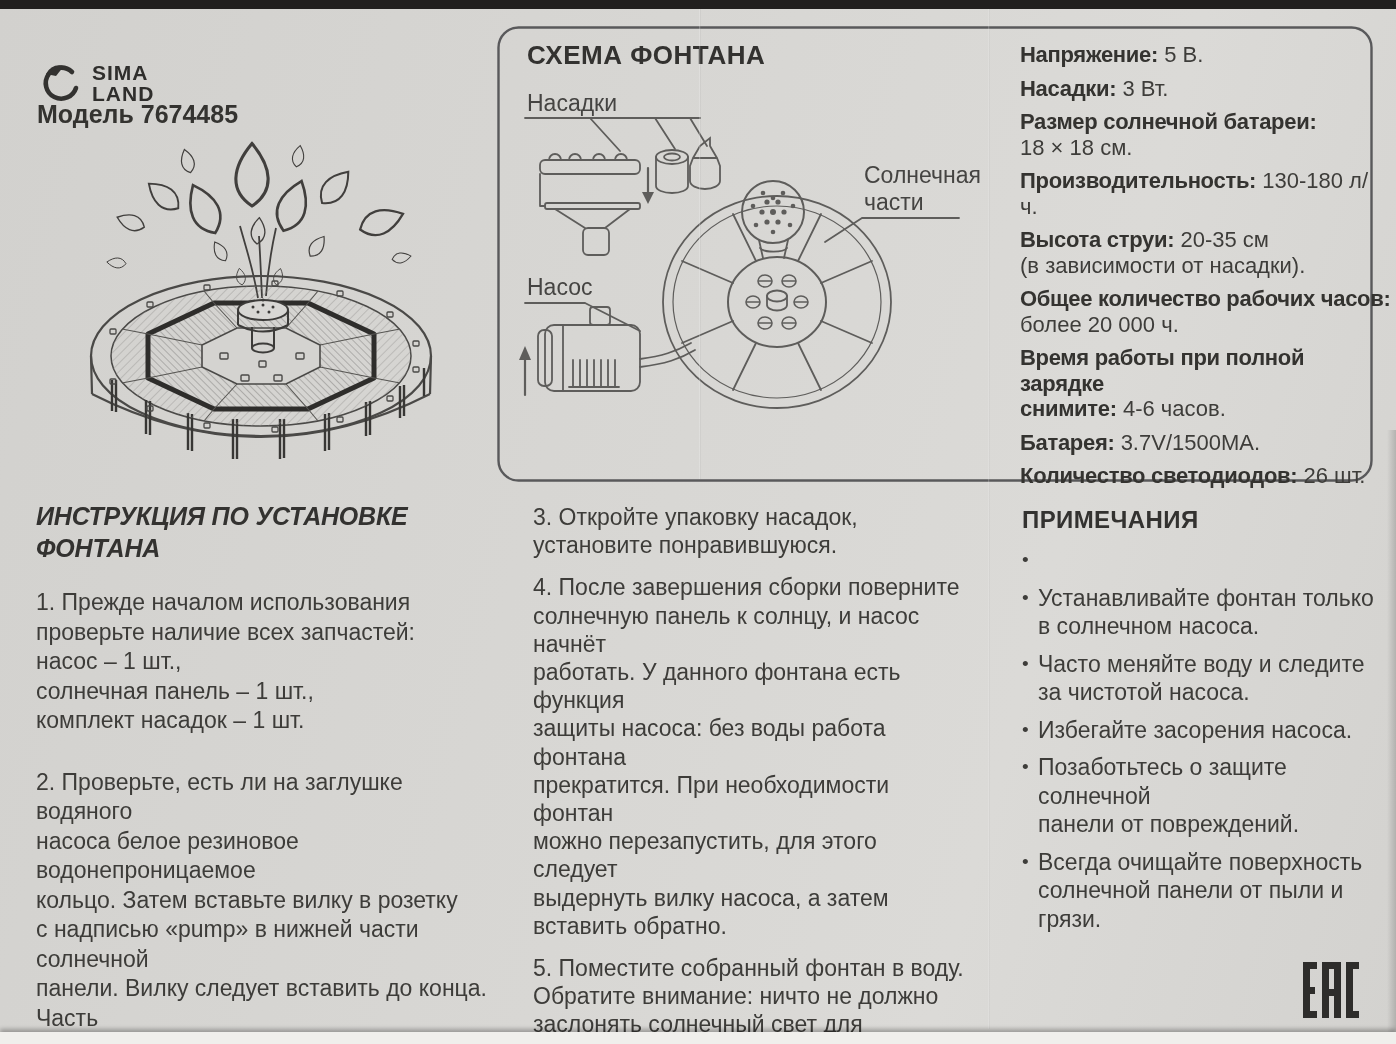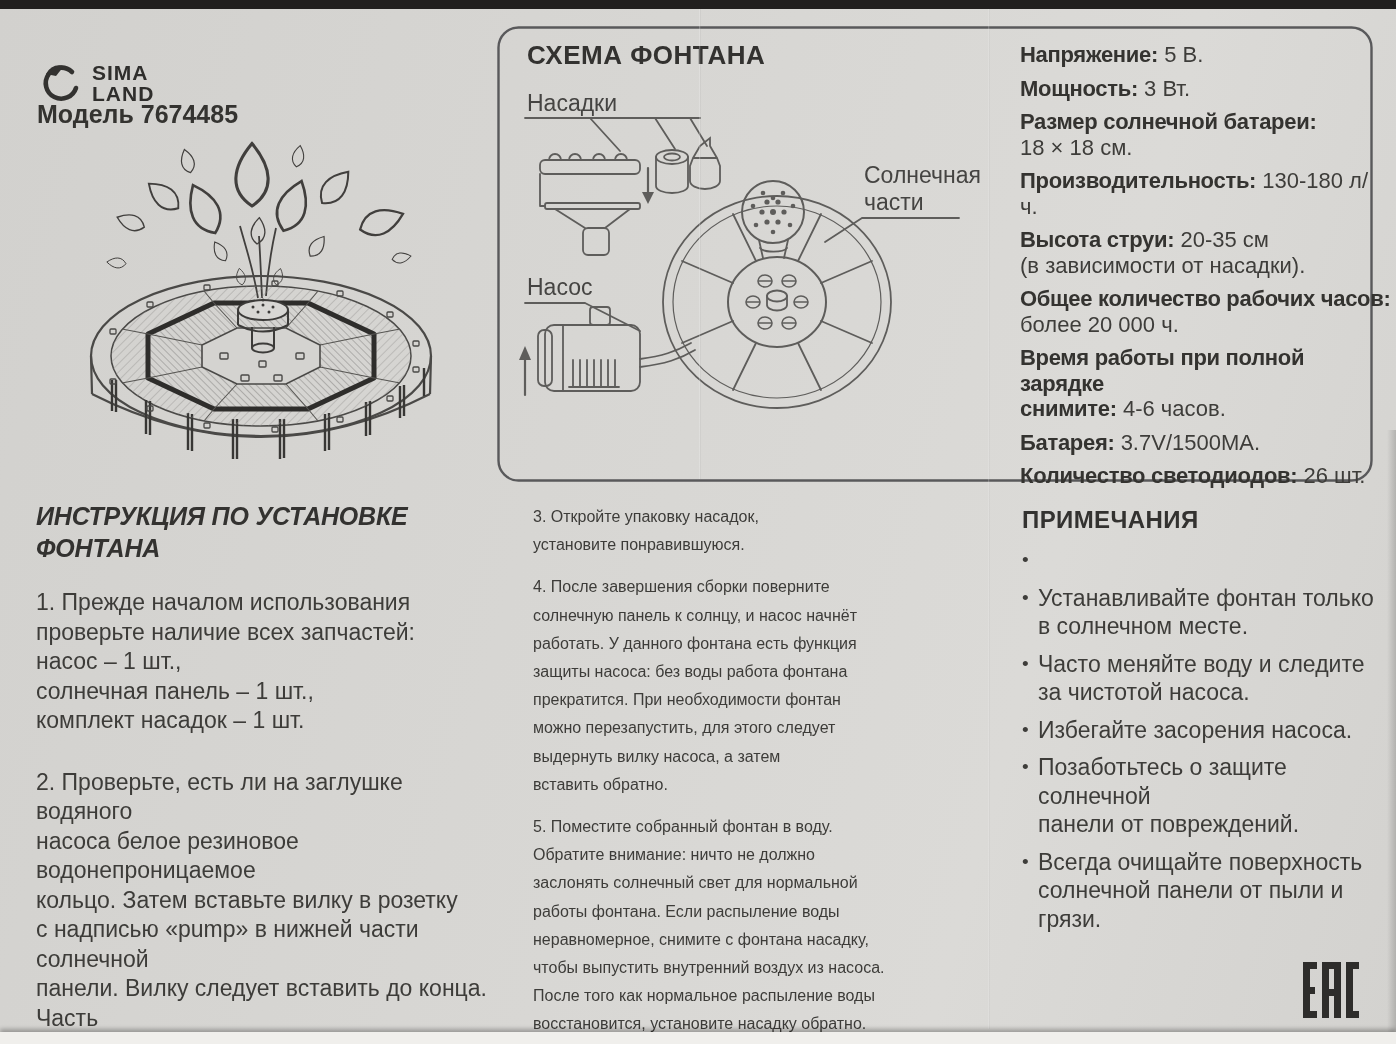--- a/index.html
+++ b/index.html
@@ -47,21 +47,21 @@
 
   
   .col{position:absolute;}
   .col p{margin:0;white-space:pre-line;}
   .col-left{left:36px;top:500px;width:468px;}
   .inst-title{margin:0 0 24px;font-style:italic;font-weight:700;font-size:25px;line-height:32px;
         letter-spacing:-0.2px;color:#333230;}
   .col-left p{font-size:23px;line-height:29.5px;}
   .col-left p.s1{margin-bottom:32px;}
   .col-mid{left:533px;top:503px;width:434px;}
-  .col-mid p{font-size:16px;line-height:28.2px;margin-bottom:14px;}
+  .col-mid p{font-size:23px;line-height:28.2px;margin-bottom:14px;}
   .col-notes{left:1022px;top:506px;width:372px;}
   .col-notes h3{margin:0 0 12px;font-size:24px;font-weight:700;letter-spacing:.4px;color:#333230;}
   .note{display:flex;margin:0 0 9px;}
   .note .dot{flex:0 0 16px;width:16px;font-size:19px;line-height:28.5px;color:#3e3d3a;}
   .note .ntext{white-space:pre-line;font-size:23px;line-height:28.5px;}
 
   .eac{position:absolute;left:1303px;top:960px;}
   svg{display:block;}
 </style>
 </head>
@@ -294,21 +294,21 @@
     </svg>
 
     <h2 class="scheme-title">СХЕМА ФОНТАНА</h2>
     <span class="lbl lbl-nozzles">Насадки</span>
     <span class="lbl lbl-pump">Насос</span>
     <span class="lbl lbl-solar">Солнечная
 части</span>
 
     <div class="chars">
       <p class="spec"><b>Напряжение:</b> <span class="val">5 В.</span></p>
-      <p class="spec"><b>Мощность:</b> <span class="val">3 Вт.</span></p>
+      <p class="spec"><b>Насадки:</b> <span class="val">3 Вт.</span></p>
       <p class="spec stack"><b>Размер солнечной батареи:</b> <span class="val">18 × 18 см.</span></p>
       <p class="spec nowrap"><b>Производительность:</b> <span class="val">130-180 л/ч.</span></p>
       <p class="spec"><b>Высота струи:</b> <span class="val">20-35 см
 (в зависимости от насадки).</span></p>
       <p class="spec stack"><b style="white-space:nowrap">Общее количество рабочих часов:</b> <span class="val">более 20 000 ч.</span></p>
       <p class="spec"><b class="pre">Время работы при полной зарядке
 снимите:</b> <span class="val">4-6 часов.</span></p>
       <p class="spec"><b>Батарея:</b> <span class="val">3.7V/1500MA.</span></p>
       <p class="spec nowrap"><b>Количество светодиодов:</b> <span class="val">26 шт.</span></p>
     </div>
@@ -355,21 +355,21 @@
   </section>
 
   <section class="col col-notes">
     <h3>ПРИМЕЧАНИЯ</h3>
     <div class="note">
         <span class="dot">•</span>
       </div>
     <div class="note">
         <span class="dot">•</span>
         <span class="ntext">Устанавливайте фонтан только
-в солнечном месте.</span>
+в солнечном насоса.</span>
       </div>
     <div class="note">
         <span class="dot">•</span>
         <span class="ntext">Часто меняйте воду и следите
 за чистотой насоса.</span>
       </div>
     <div class="note">
         <span class="dot">•</span>
         <span class="ntext">Избегайте засорения насоса.</span>
       </div>

